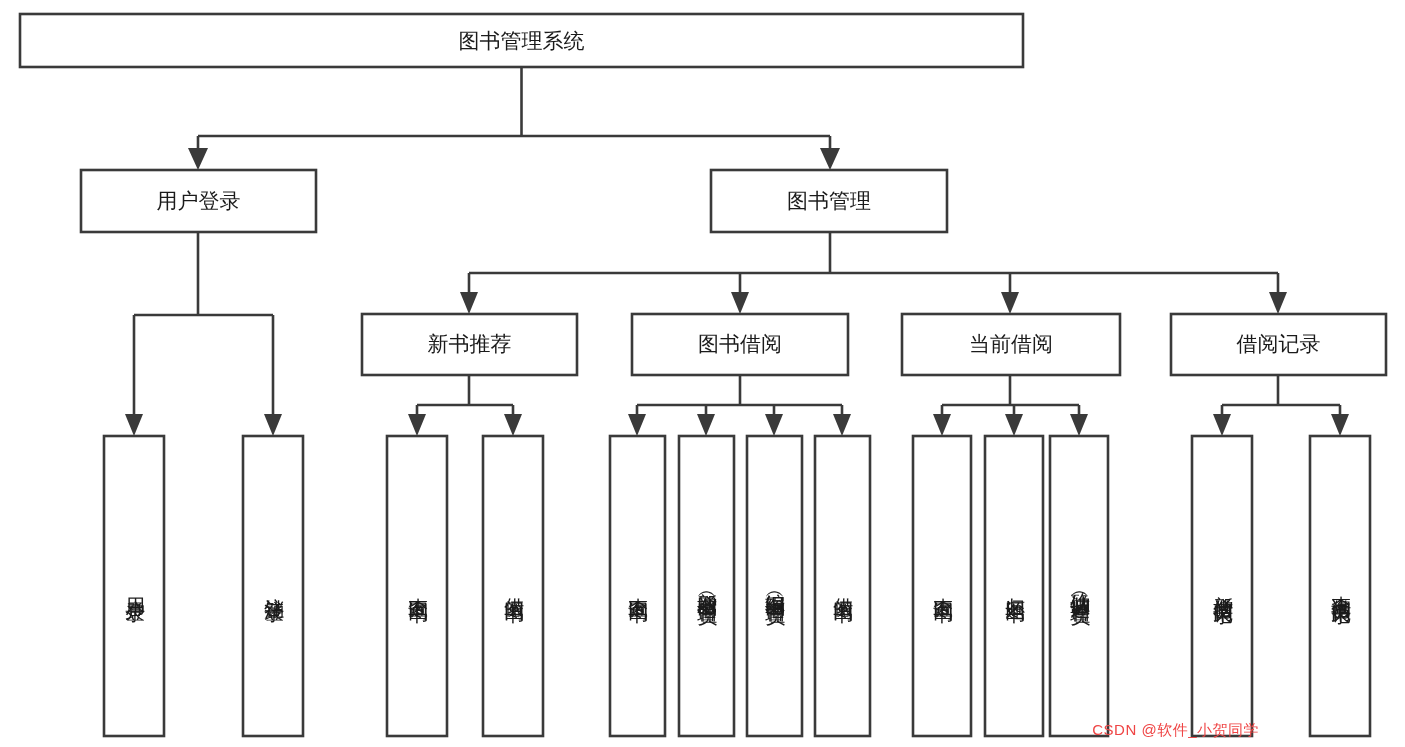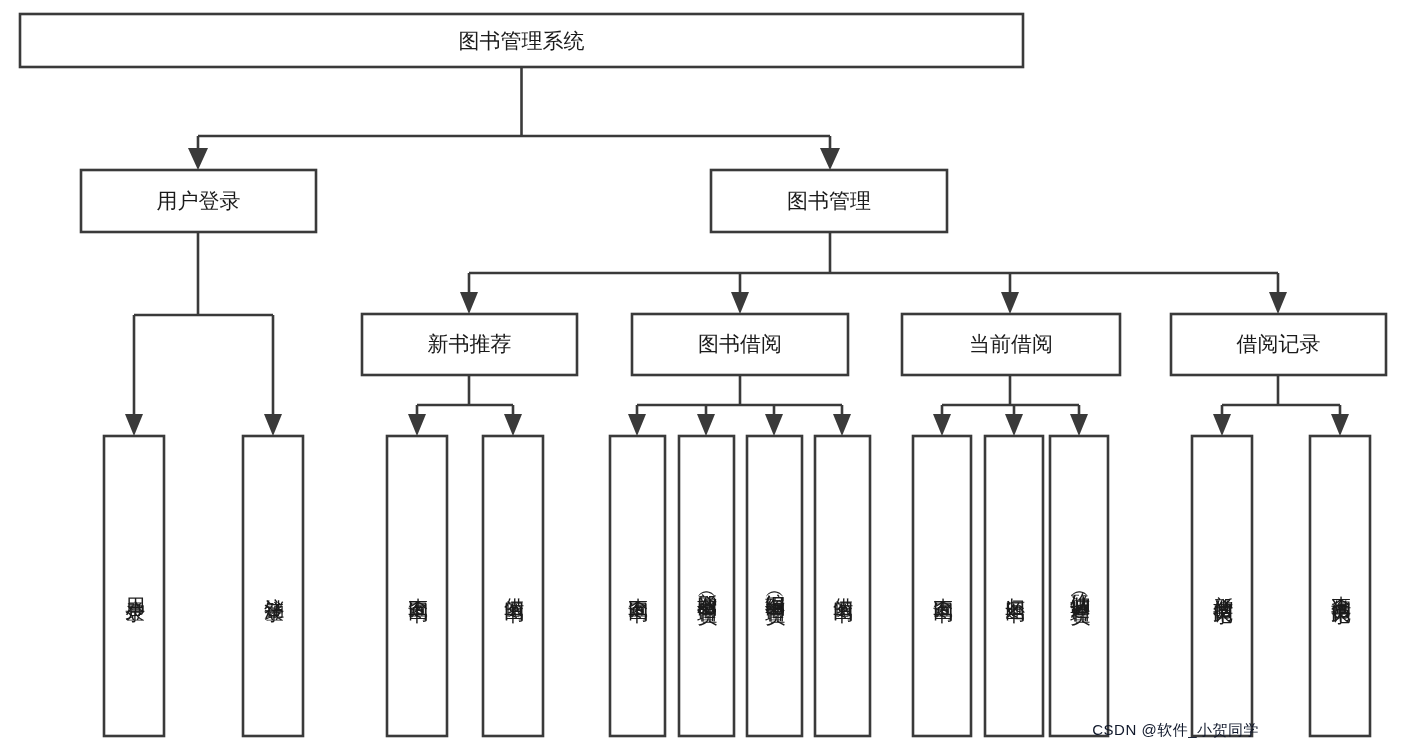--- a/index.html
+++ b/index.html
@@ -57,21 +57,21 @@
     writing-mode: vertical-rl;
     text-orientation: upright;
     letter-spacing: 2px;
   }
   .watermark {
     position: absolute;
     right: 12px;
     bottom: 7px;
     font-family: "Liberation Sans", sans-serif;
     font-size: 15px;
-    color: #0f172a;
+    color: #ef4444;
     letter-spacing: 0.5px;
     white-space: nowrap;
     user-select: none;
   }
 </style>
 </head>
 <body>
 
 <div id="diagram-root">
   <svg class="diagram-canvas" viewBox="0 0 1405 747">

